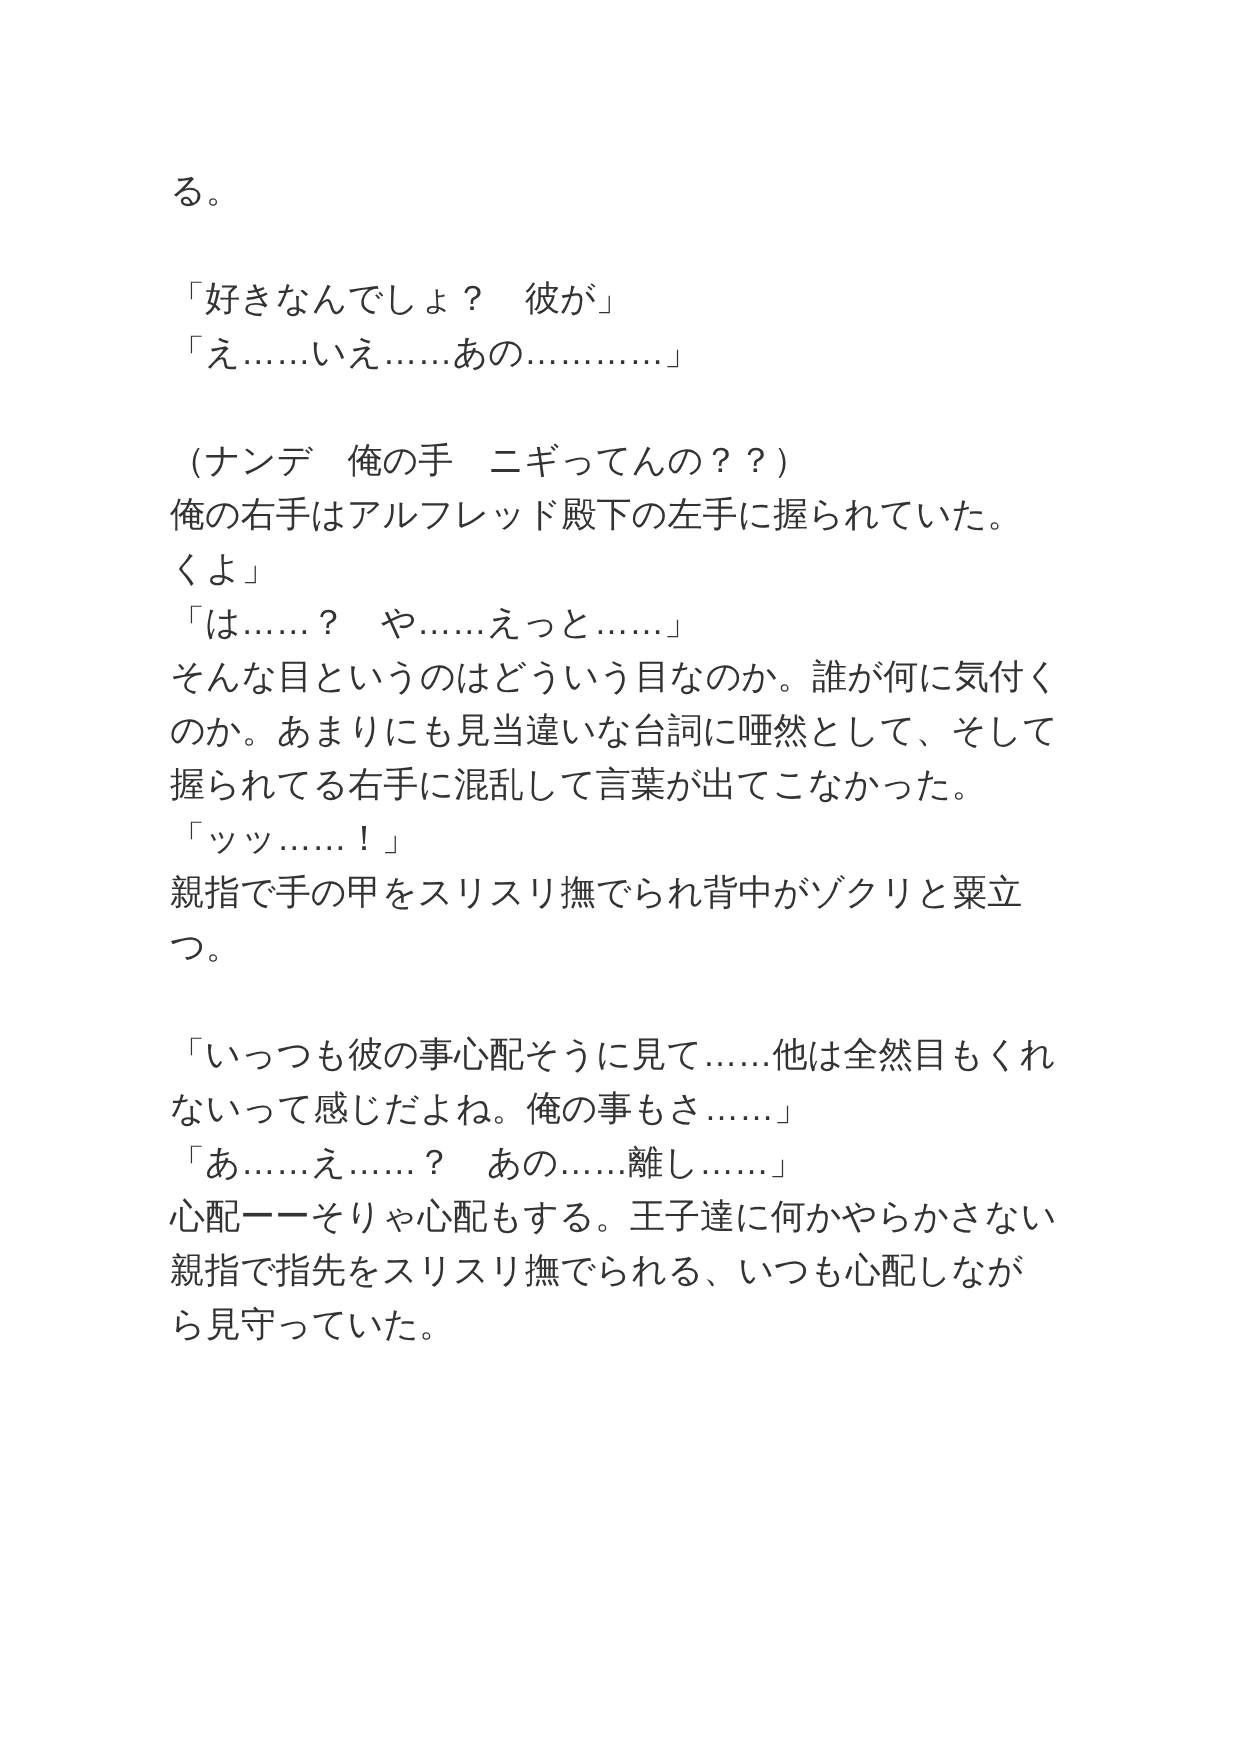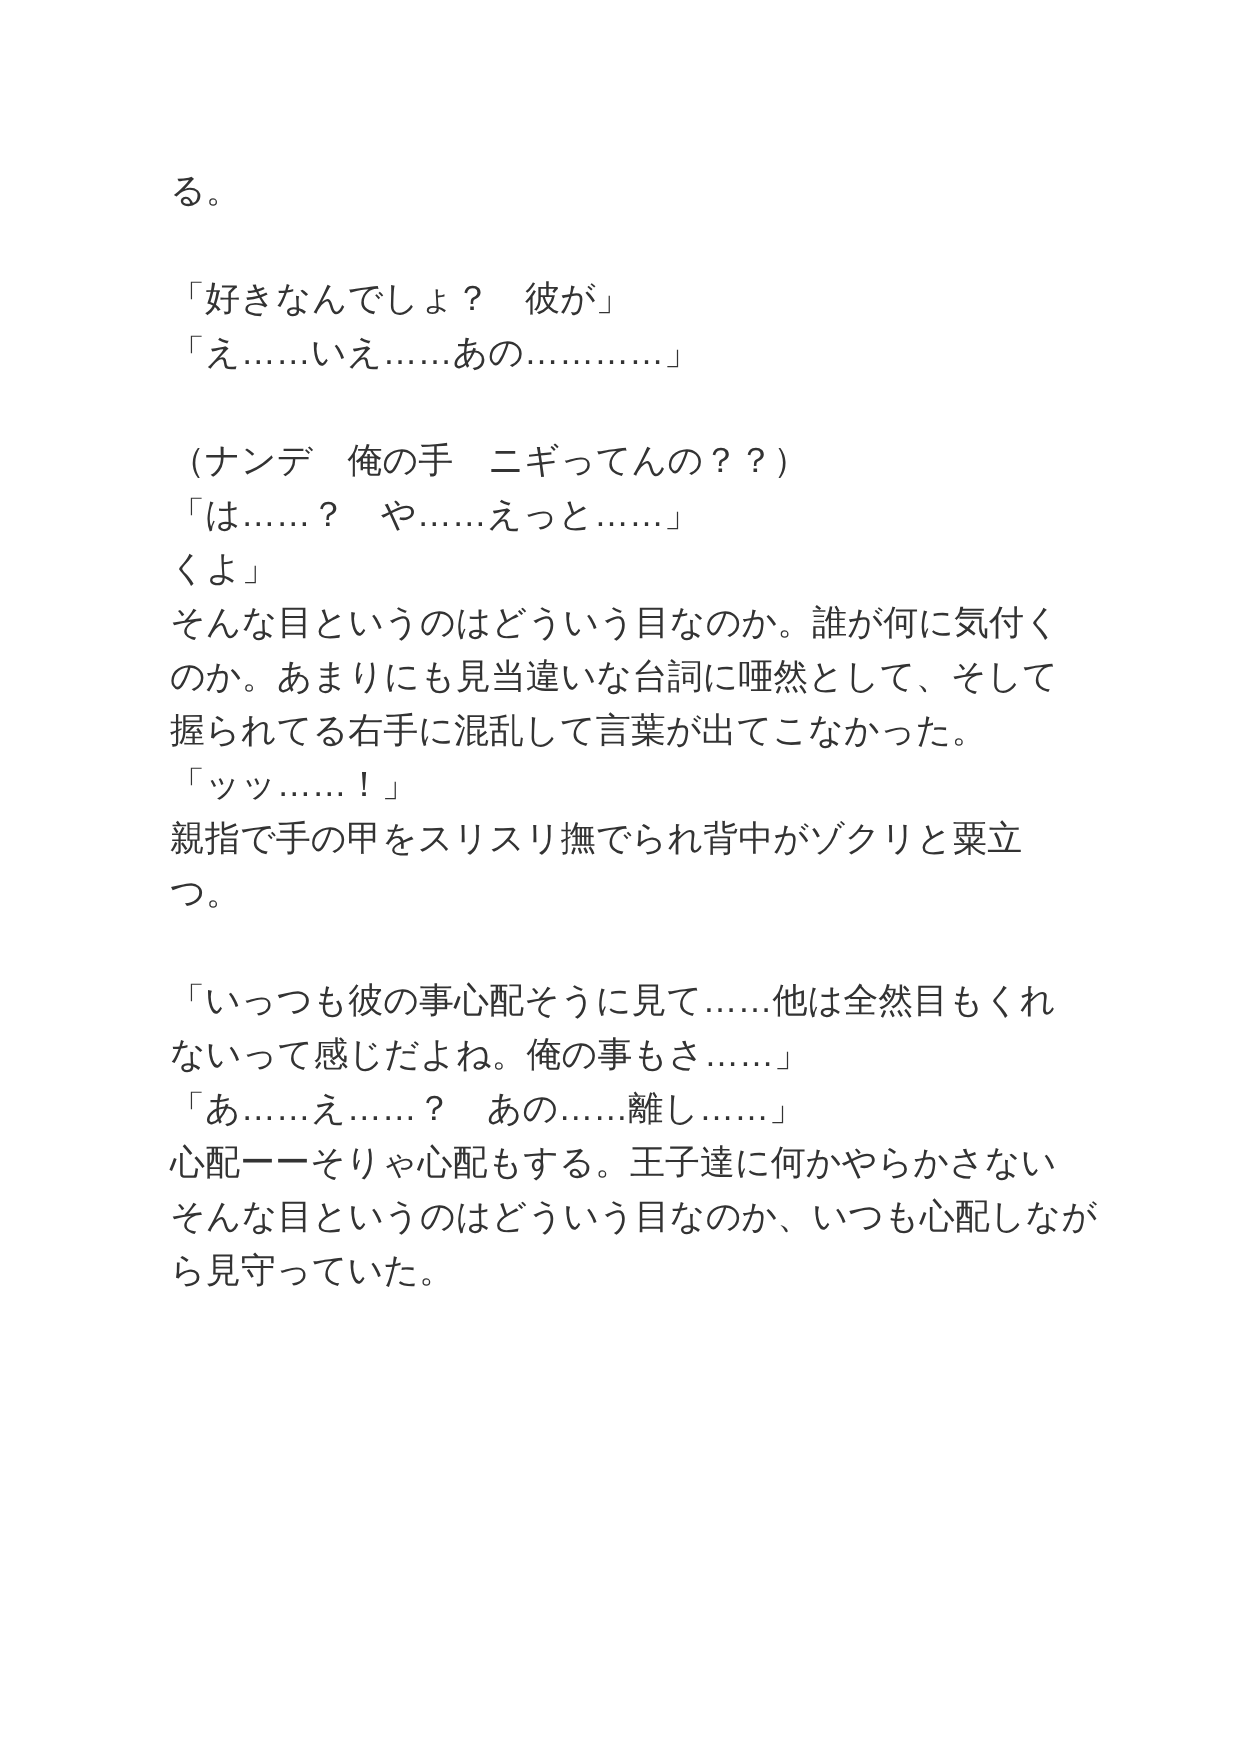--- a/index.html
+++ b/index.html
@@ -33,29 +33,30 @@
 <body>
 
 <main class="page">
   <div>
       <div class="line">る。</div>
       <div class="line"></div>
       <div class="line">「好きなんでしょ？　彼が」</div>
       <div class="line">「え……いえ……あの…………」</div>
       <div class="line"></div>
       <div class="line">（ナンデ　俺の手　ニギってんの？？）</div>
+      <div class="line">俺の右手はアルフレッド殿下の左手に握られていた。</div>
+      <div class="line">くよ」</div>
       <div class="line">「は……？　や……えっと……」</div>
-      <div class="line">くよ」</div>
       <div class="line">そんな目というのはどういう目なのか。誰が何に気付く</div>
       <div class="line">のか。あまりにも見当違いな台詞に唖然として、そして</div>
       <div class="line">握られてる右手に混乱して言葉が出てこなかった。</div>
       <div class="line">「ッッ……！」</div>
       <div class="line">親指で手の甲をスリスリ撫でられ背中がゾクリと粟立</div>
       <div class="line">つ。</div>
       <div class="line"></div>
       <div class="line">「いっつも彼の事心配そうに見て……他は全然目もくれ</div>
       <div class="line">ないって感じだよね。俺の事もさ……」</div>
       <div class="line">「あ……え……？　あの……離し……」</div>
       <div class="line">心配ーーそりゃ心配もする。王子達に何かやらかさない</div>
-      <div class="line">そんな目というのはどういう目なのか、いつも心配しなが</div>
+      <div class="line">親指で指先をスリスリ撫でられる、いつも心配しなが</div>
       <div class="line">ら見守っていた。</div>
     </div>
 </main>
 
 </body></html>

